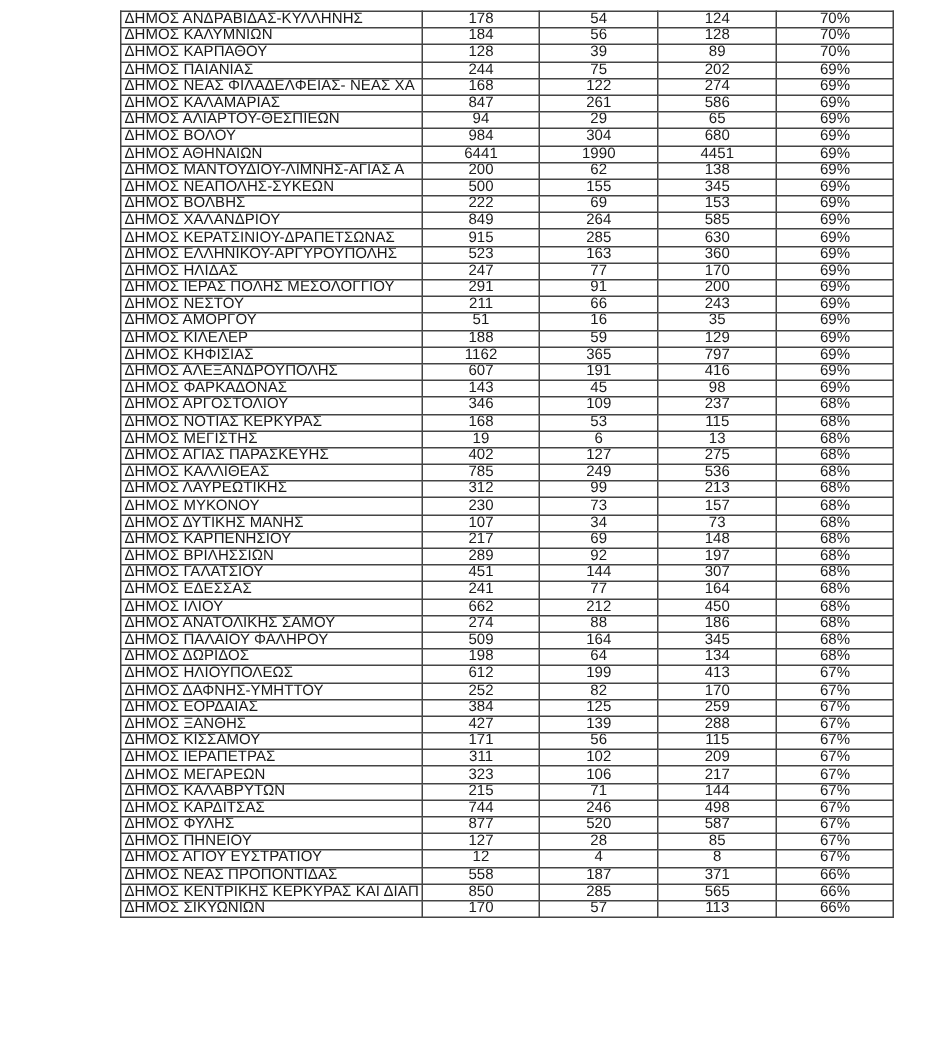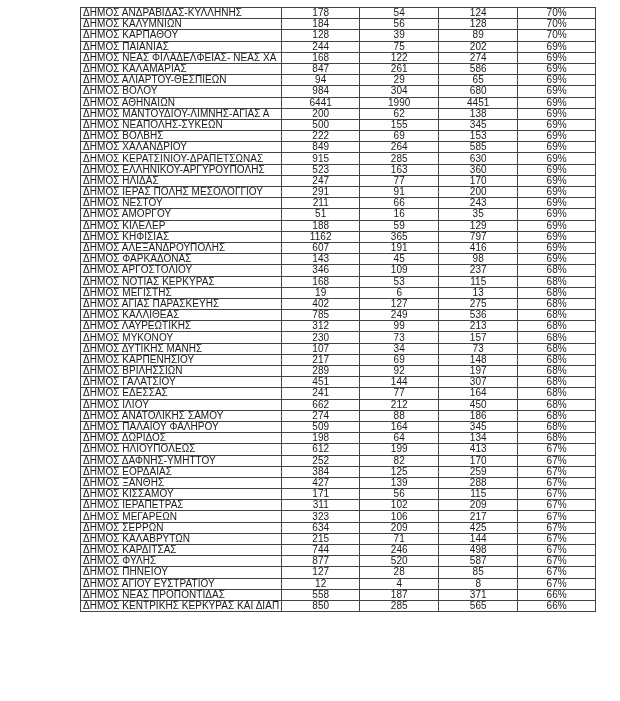--- a/index.html
+++ b/index.html
@@ -354,27 +354,20 @@
         <td class="num">67%</td>
       </tr>
       <tr>
         <td class="name">ΔΗΜΟΣ ΜΕΓΑΡΕΩΝ</td>
         <td class="num">323</td>
         <td class="num">106</td>
         <td class="num">217</td>
         <td class="num">67%</td>
       </tr>
       <tr>
-        <td class="name">ΔΗΜΟΣ ΣΕΡΡΩΝ</td>
-        <td class="num">634</td>
-        <td class="num">209</td>
-        <td class="num">425</td>
-        <td class="num">67%</td>
-      </tr>
-      <tr>
         <td class="name">ΔΗΜΟΣ ΚΑΛΑΒΡΥΤΩΝ</td>
         <td class="num">215</td>
         <td class="num">71</td>
         <td class="num">144</td>
         <td class="num">67%</td>
       </tr>
       <tr>
         <td class="name">ΔΗΜΟΣ ΚΑΡΔΙΤΣΑΣ</td>
         <td class="num">744</td>
         <td class="num">246</td>
@@ -409,14 +402,21 @@
         <td class="num">371</td>
         <td class="num">66%</td>
       </tr>
       <tr>
         <td class="name">ΔΗΜΟΣ ΚΕΝΤΡΙΚΗΣ ΚΕΡΚΥΡΑΣ ΚΑΙ ΔΙΑΠ</td>
         <td class="num">850</td>
         <td class="num">285</td>
         <td class="num">565</td>
         <td class="num">66%</td>
       </tr>
+      <tr>
+        <td class="name">ΔΗΜΟΣ ΣΙΚΥΩΝΙΩΝ</td>
+        <td class="num">170</td>
+        <td class="num">57</td>
+        <td class="num">113</td>
+        <td class="num">66%</td>
+      </tr>
     </tbody>
 </table>
 
 </body></html>

